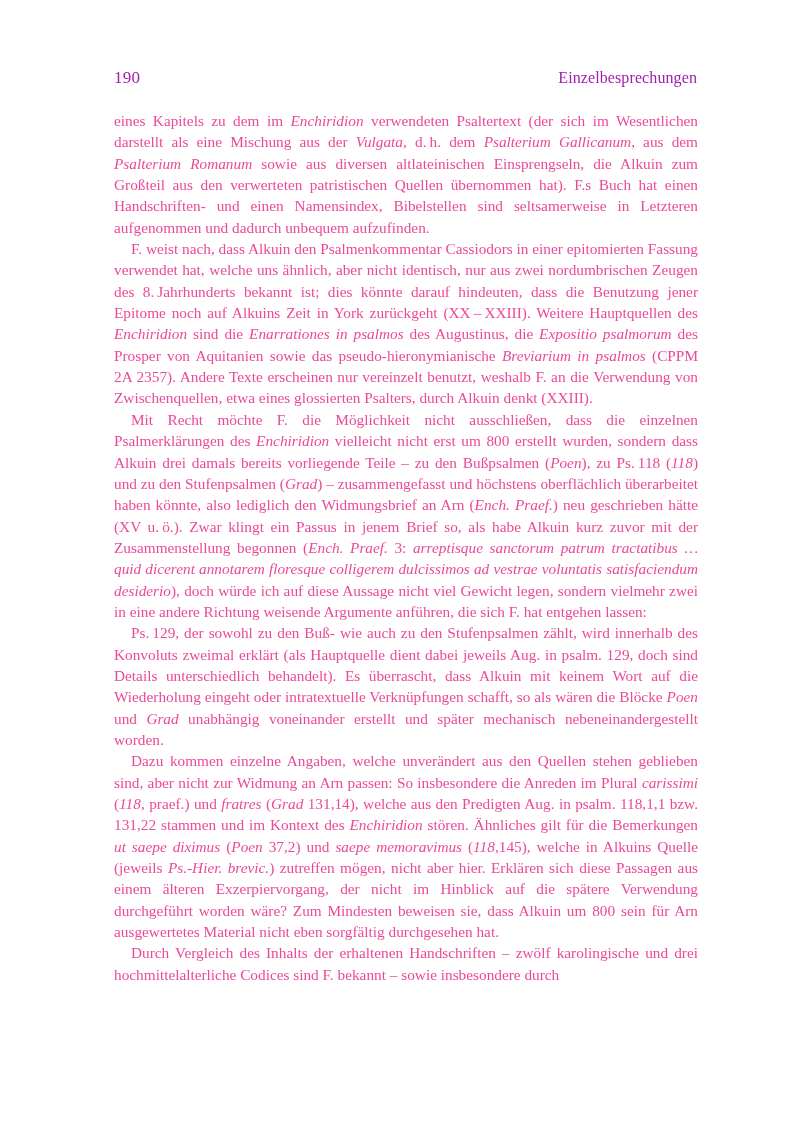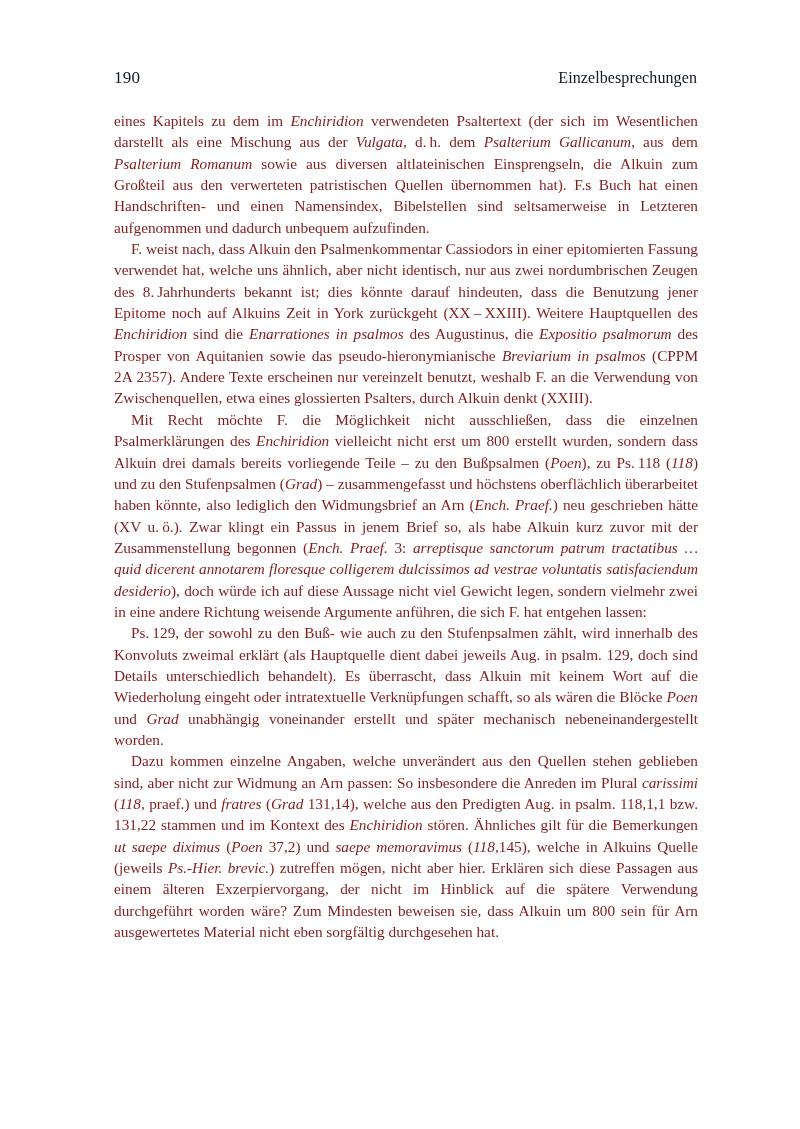--- a/index.html
+++ b/index.html
@@ -23,21 +23,21 @@
   .running-head {
     position: absolute;
     left: 114px;
     top: 68px;
     width: 583px;
     display: flex;
     justify-content: space-between;
     align-items: baseline;
     font-size: 16.5px;
     letter-spacing: 0.15px;
-    color: #0f172a;
+    color: #a21caf;
   }
   .folio {
     font-size: 17px;
     letter-spacing: 0.3px;
   }
   .head-title {
     font-size: 16px;
     letter-spacing: 0.1px;
     margin-left: 23px;
   }
@@ -46,21 +46,21 @@
   .textblock {
     position: absolute;
     left: 114px;
     top: 110px;
     width: 584px;
     font-size: 15.3px;
     line-height: 21.35px;
     text-align: justify;
     text-justify: inter-word;
     hyphens: manual;
-    color: #7f1d1d;
+    color: #ec4899;
   }
   .textblock p {
     margin: 0;
     text-indent: 0;
   }
   .textblock p.indent {
     text-indent: 17px;
   }
   
   .textblock p { text-align-last: left; }
@@ -85,15 +85,16 @@
     <p id="p1">eines Kapitels zu dem im <i>Enchiridion</i> verwendeten Psaltertext (der sich im Wesentlichen darstellt als eine Mischung aus der <i>Vulgata</i>, d. h. dem <i>Psalterium Gallicanum</i>, aus dem <i>Psalterium Romanum</i> sowie aus diversen altlateinischen Einsprengseln, die Alkuin zum Großteil aus den verwerteten patristischen Quellen übernommen hat). F.s Buch hat einen Handschriften- und einen Namensindex, Bibelstellen sind seltsamerweise in Letzteren aufgenommen und dadurch unbequem aufzufinden.</p>
 
     <p class="indent" id="p2">F. weist nach, dass Alkuin den Psalmenkommentar Cassiodors in einer epitomierten Fassung verwendet hat, welche uns ähnlich, aber nicht identisch, nur aus zwei nordumbrischen Zeugen des <span class="nobr">8. Jahrhunderts</span> bekannt ist; dies könnte darauf hindeuten, dass die Benutzung jener Epitome noch auf Alkuins Zeit in York zurückgeht (XX – XXIII). Weitere Hauptquellen des <i>Enchiridion</i> sind die <i>Enarrationes in psalmos</i> des Augustinus, die <i>Expositio psalmorum</i> des Prosper von Aquitanien sowie das pseudo-hieronymianische <i>Breviarium in psalmos</i> (CPPM 2A 2357). Andere Texte erscheinen nur vereinzelt benutzt, weshalb F. an die Verwendung von Zwischenquellen, etwa eines glossierten Psalters, durch Alkuin denkt (XXIII).</p>
 
     <p class="indent" id="p3">Mit Recht möchte F. die Möglichkeit nicht ausschließen, dass die einzelnen Psalmerklärungen des <i>Enchiridion</i> vielleicht nicht erst um 800 erstellt wurden, sondern dass Alkuin drei damals bereits vorliegende Teile – zu den Bußpsalmen (<i>Poen</i>), zu <span class="nobr">Ps. 118</span> (<i>118</i>) und zu den Stufenpsalmen (<i>Grad</i>) – zusammengefasst und höchstens oberflächlich überarbeitet haben könnte, also lediglich den Widmungsbrief an Arn (<i>Ench. Praef.</i>) neu geschrieben hätte (XV <span class="nobr">u. ö.</span>). Zwar klingt ein Passus in jenem Brief so, als habe Alkuin kurz zuvor mit der Zusammenstellung begonnen (<i>Ench. Praef.</i> 3: <i>arreptisque sanctorum patrum tractatibus … quid dicerent annotarem floresque colligerem dulcissimos ad vestrae voluntatis satisfaciendum desiderio</i>), doch würde ich auf diese Aussage nicht viel Gewicht legen, sondern vielmehr zwei in eine andere Richtung weisende Argumente anführen, die sich F. hat entgehen lassen:</p>
 
     <p class="indent" id="p4"><span class="nobr">Ps. 129</span>, der sowohl zu den Buß- wie auch zu den Stufenpsalmen zählt, wird innerhalb des Konvoluts zweimal erklärt (als Hauptquelle dient dabei jeweils Aug. in psalm. 129, doch sind Details unterschiedlich behandelt). Es überrascht, dass Alkuin mit keinem Wort auf die Wiederholung eingeht oder intratextuelle Verknüpfungen schafft, so als wären die Blöcke <i>Poen</i> und <i>Grad</i> unabhängig voneinander erstellt und später mechanisch nebeneinandergestellt worden.</p>
 
     <p class="indent" id="p5">Dazu kommen einzelne Angaben, welche unverändert aus den Quellen stehen geblieben sind, aber nicht zur Widmung an Arn passen: So insbesondere die Anreden im Plural <i>carissimi</i> (<i>118</i>, praef.) und <i>fratres</i> (<i>Grad</i> 131,14), welche aus den Predigten Aug. in psalm. 118,1,1 bzw. 131,22 stammen und im Kontext des <i>Enchiridion</i> stören. Ähnliches gilt für die Bemerkungen <i>ut saepe diximus</i> (<i>Poen</i> 37,2) und <i>saepe memoravimus</i> (<i>118</i>,145), welche in Alkuins Quelle (jeweils <i>Ps.-Hier. brevic.</i>) zutreffen mögen, nicht aber hier. Erklären sich diese Passagen aus einem älteren Exzerpiervorgang, der nicht im Hinblick auf die spätere Verwendung durchgeführt worden wäre? Zum Mindesten beweisen sie, dass Alkuin um 800 sein für Arn ausgewertetes Material nicht eben sorgfältig durchgesehen hat.</p>
 
+    <p class="indent" id="p6">Durch Vergleich des Inhalts der erhaltenen Handschriften – zwölf karolingische und drei hochmittelalterliche Codices sind F. bekannt – sowie insbesondere durch</p>
 
   </div>
 </div>
 
 </body></html>

